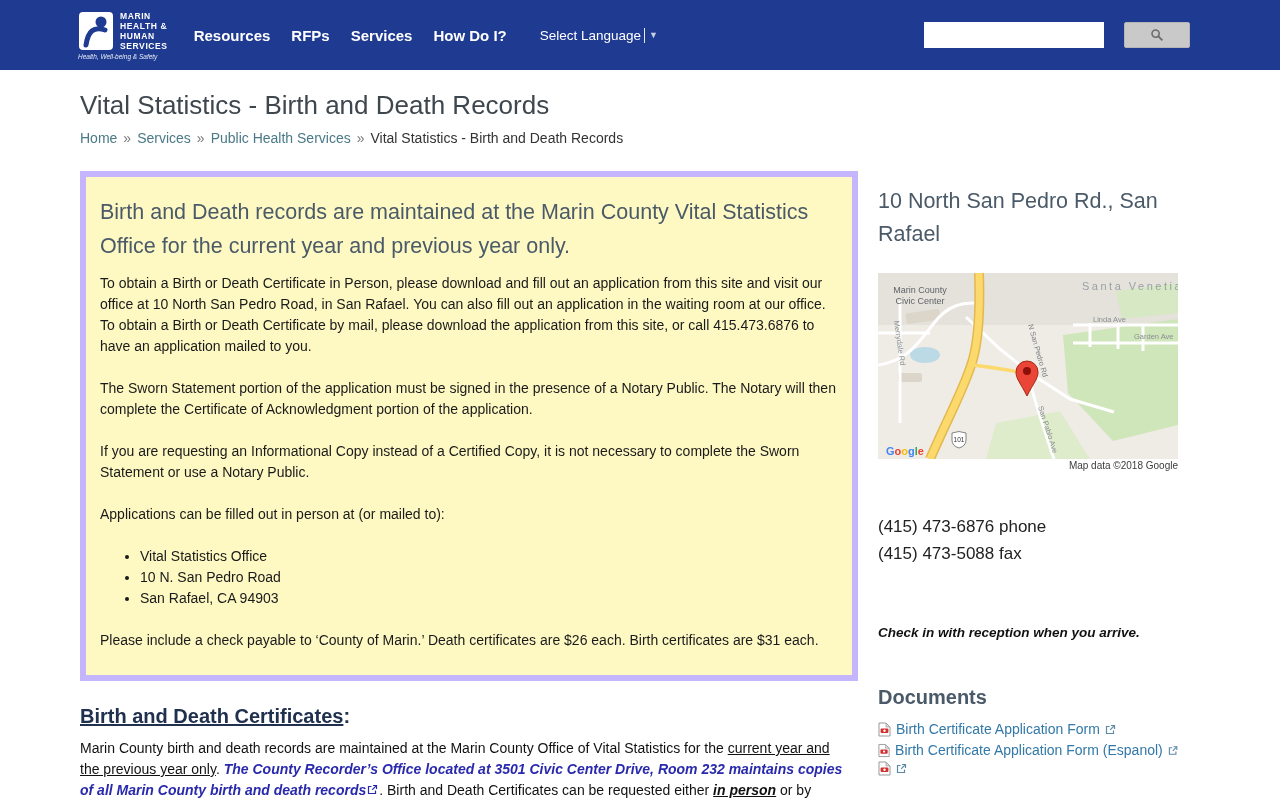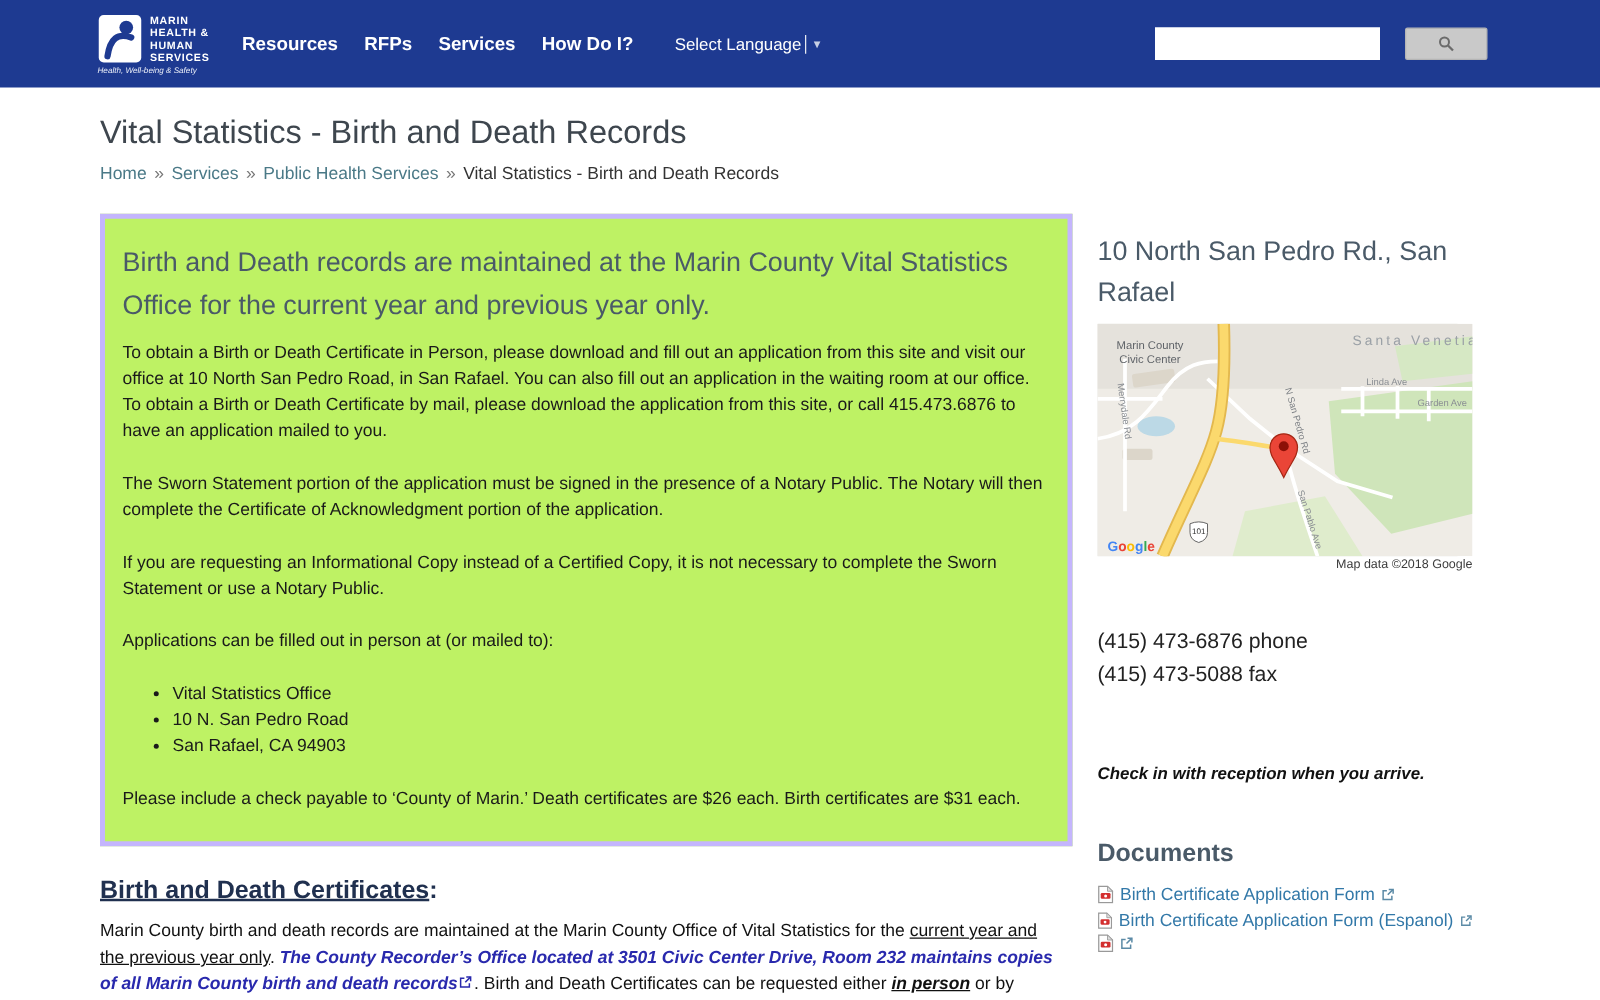--- a/index.html
+++ b/index.html
@@ -29,40 +29,40 @@
   
   .pagehead { padding:0 80px; }
   .page-title { margin-top:20px; font-size:26px; font-weight:400; color:#3e464e; }
   .breadcrumb { margin-top:9px; font-size:14px; color:#777; display:flex; gap:6px; align-items:baseline; flex-wrap:wrap; }
   .breadcrumb a { color:#4a7987; text-decoration:none; cursor:pointer; }
   .breadcrumb .current { color:#333; }
 
   
   .cols { display:flex; gap:20px; margin:25px 80px 0; align-items:flex-start; }
   .leftcol { width:778px; }
-  .article-box { border:4px solid #c4b5fd; background:#bef264; padding:18px 14px 24px; }
+  .article-box { border:6px solid #c4b5fd; background:#fef9c3; padding:18px 14px 24px; }
   .intro-heading { font-size:21.5px; font-weight:400; color:#4a5a68; line-height:34px; margin-bottom:10px; }
   .article-box p { font-size:14px; color:#1a1a1a; line-height:21px; margin-bottom:21px; }
   .article-box p:last-child { margin-bottom:0; }
   .article-box ul { margin:0 0 21px 40px; }
   .article-box li { font-size:14px; color:#1a1a1a; line-height:21px; }
 
   .cert-section { margin-top:24px; }
   .cert-head { font-size:20px; font-weight:bold; color:#20304f; }
   .cert-head .u { text-decoration:underline; }
   .rich { margin-top:10px; font-size:14px; line-height:21px; color:#111; width:770px; }
   .rich .u { text-decoration:underline; }
   .rich .bi { font-weight:bold; font-style:italic; }
   .rec-link { color:#2929ad; font-weight:bold; font-style:italic; text-decoration:none; cursor:pointer; }
   .ext-icon { display:inline-block; vertical-align:baseline; margin:0 1px; }
 
   
   .sidebar { width:300px; }
   .side-heading { margin-top:14px; font-size:21.5px; font-weight:400; color:#4a5a68; line-height:33px; }
-  .map { margin-top:8px; width:288px; height:186px; cursor:pointer; position:relative; background:#eceae5; }
+  .map { margin-top:22px; width:288px; height:186px; cursor:pointer; position:relative; background:#eceae5; }
   .map svg { display:block; }
   .map-attrib { text-align:right; font-size:10px; color:#3c3c3c; margin-top:1px; }
   .phone-block { margin-top:42px; font-size:17px; color:#222; line-height:27px; }
   .reception-note { margin-top:58px; font-size:13.5px; font-weight:bold; font-style:italic; color:#111; }
   .docs-head { margin-top:46px; font-size:20px; font-weight:700; color:#4a5a68; }
   .doc-list { margin-top:10px; }
   .doc-row { display:flex; align-items:center; gap:5px; line-height:21px; white-space:nowrap; }
   .doc-row a { font-size:14px; color:#3278a8; text-decoration:none; cursor:pointer; }
 </style>
 </head>

